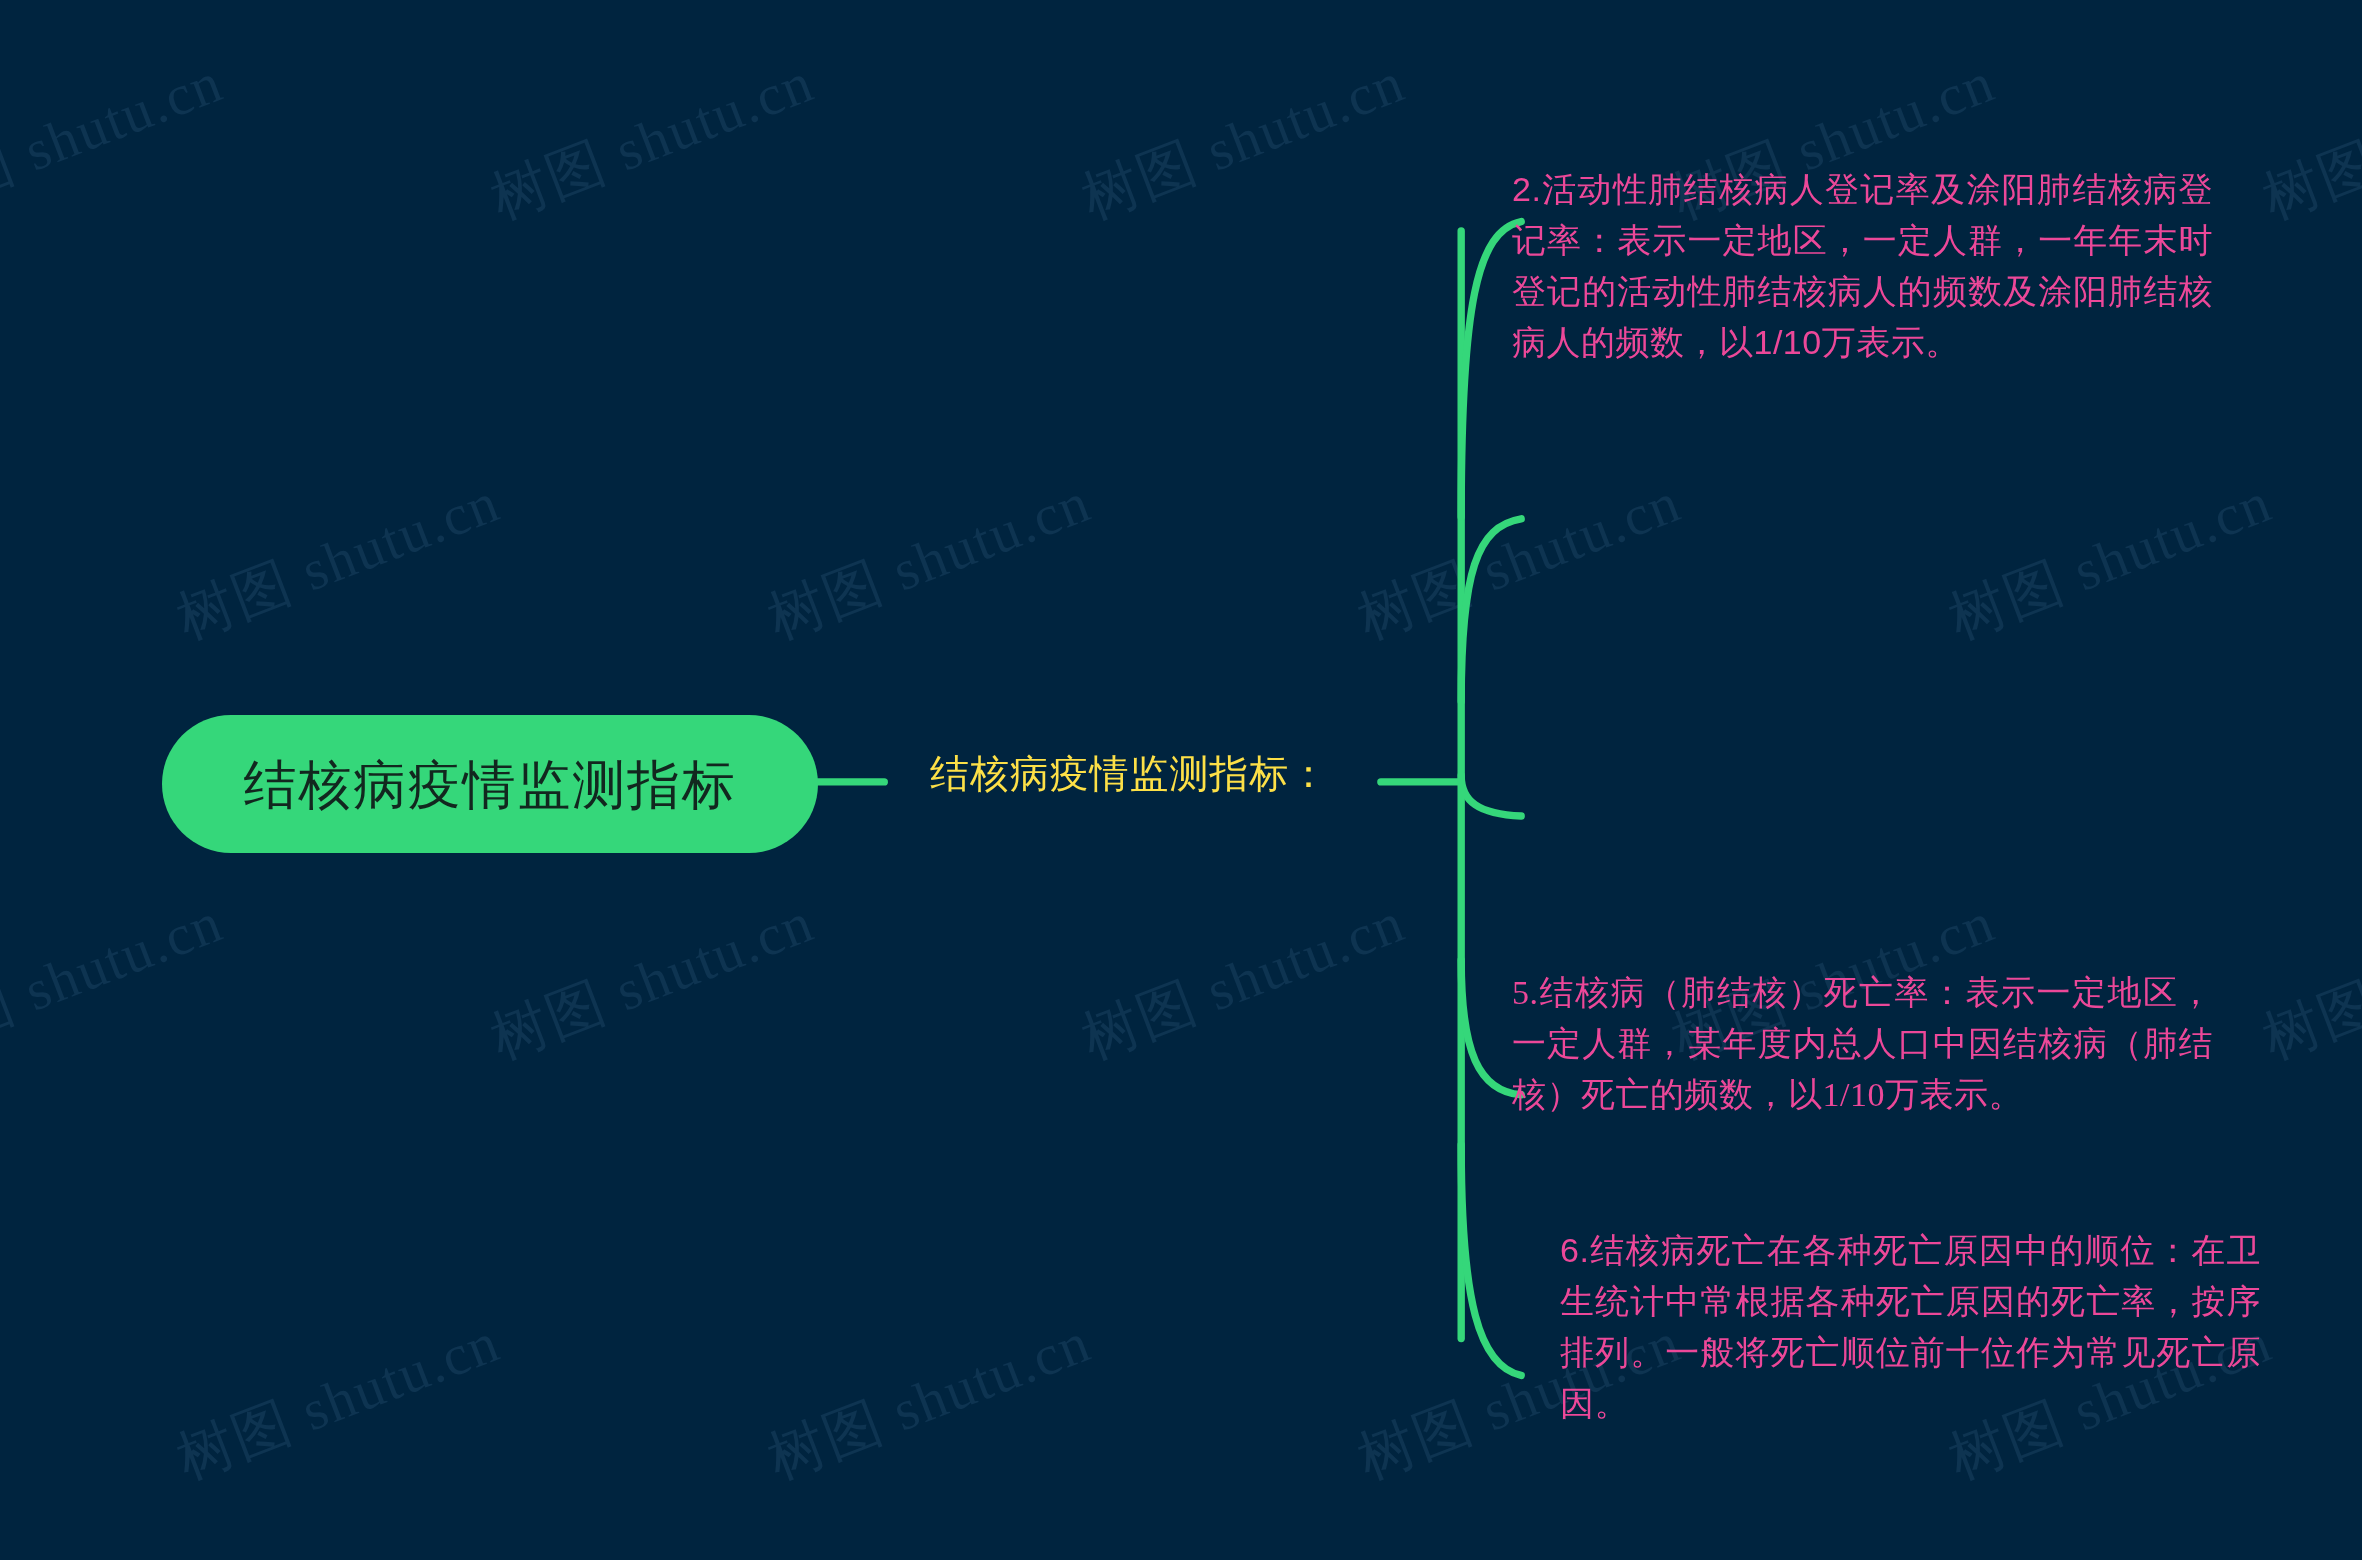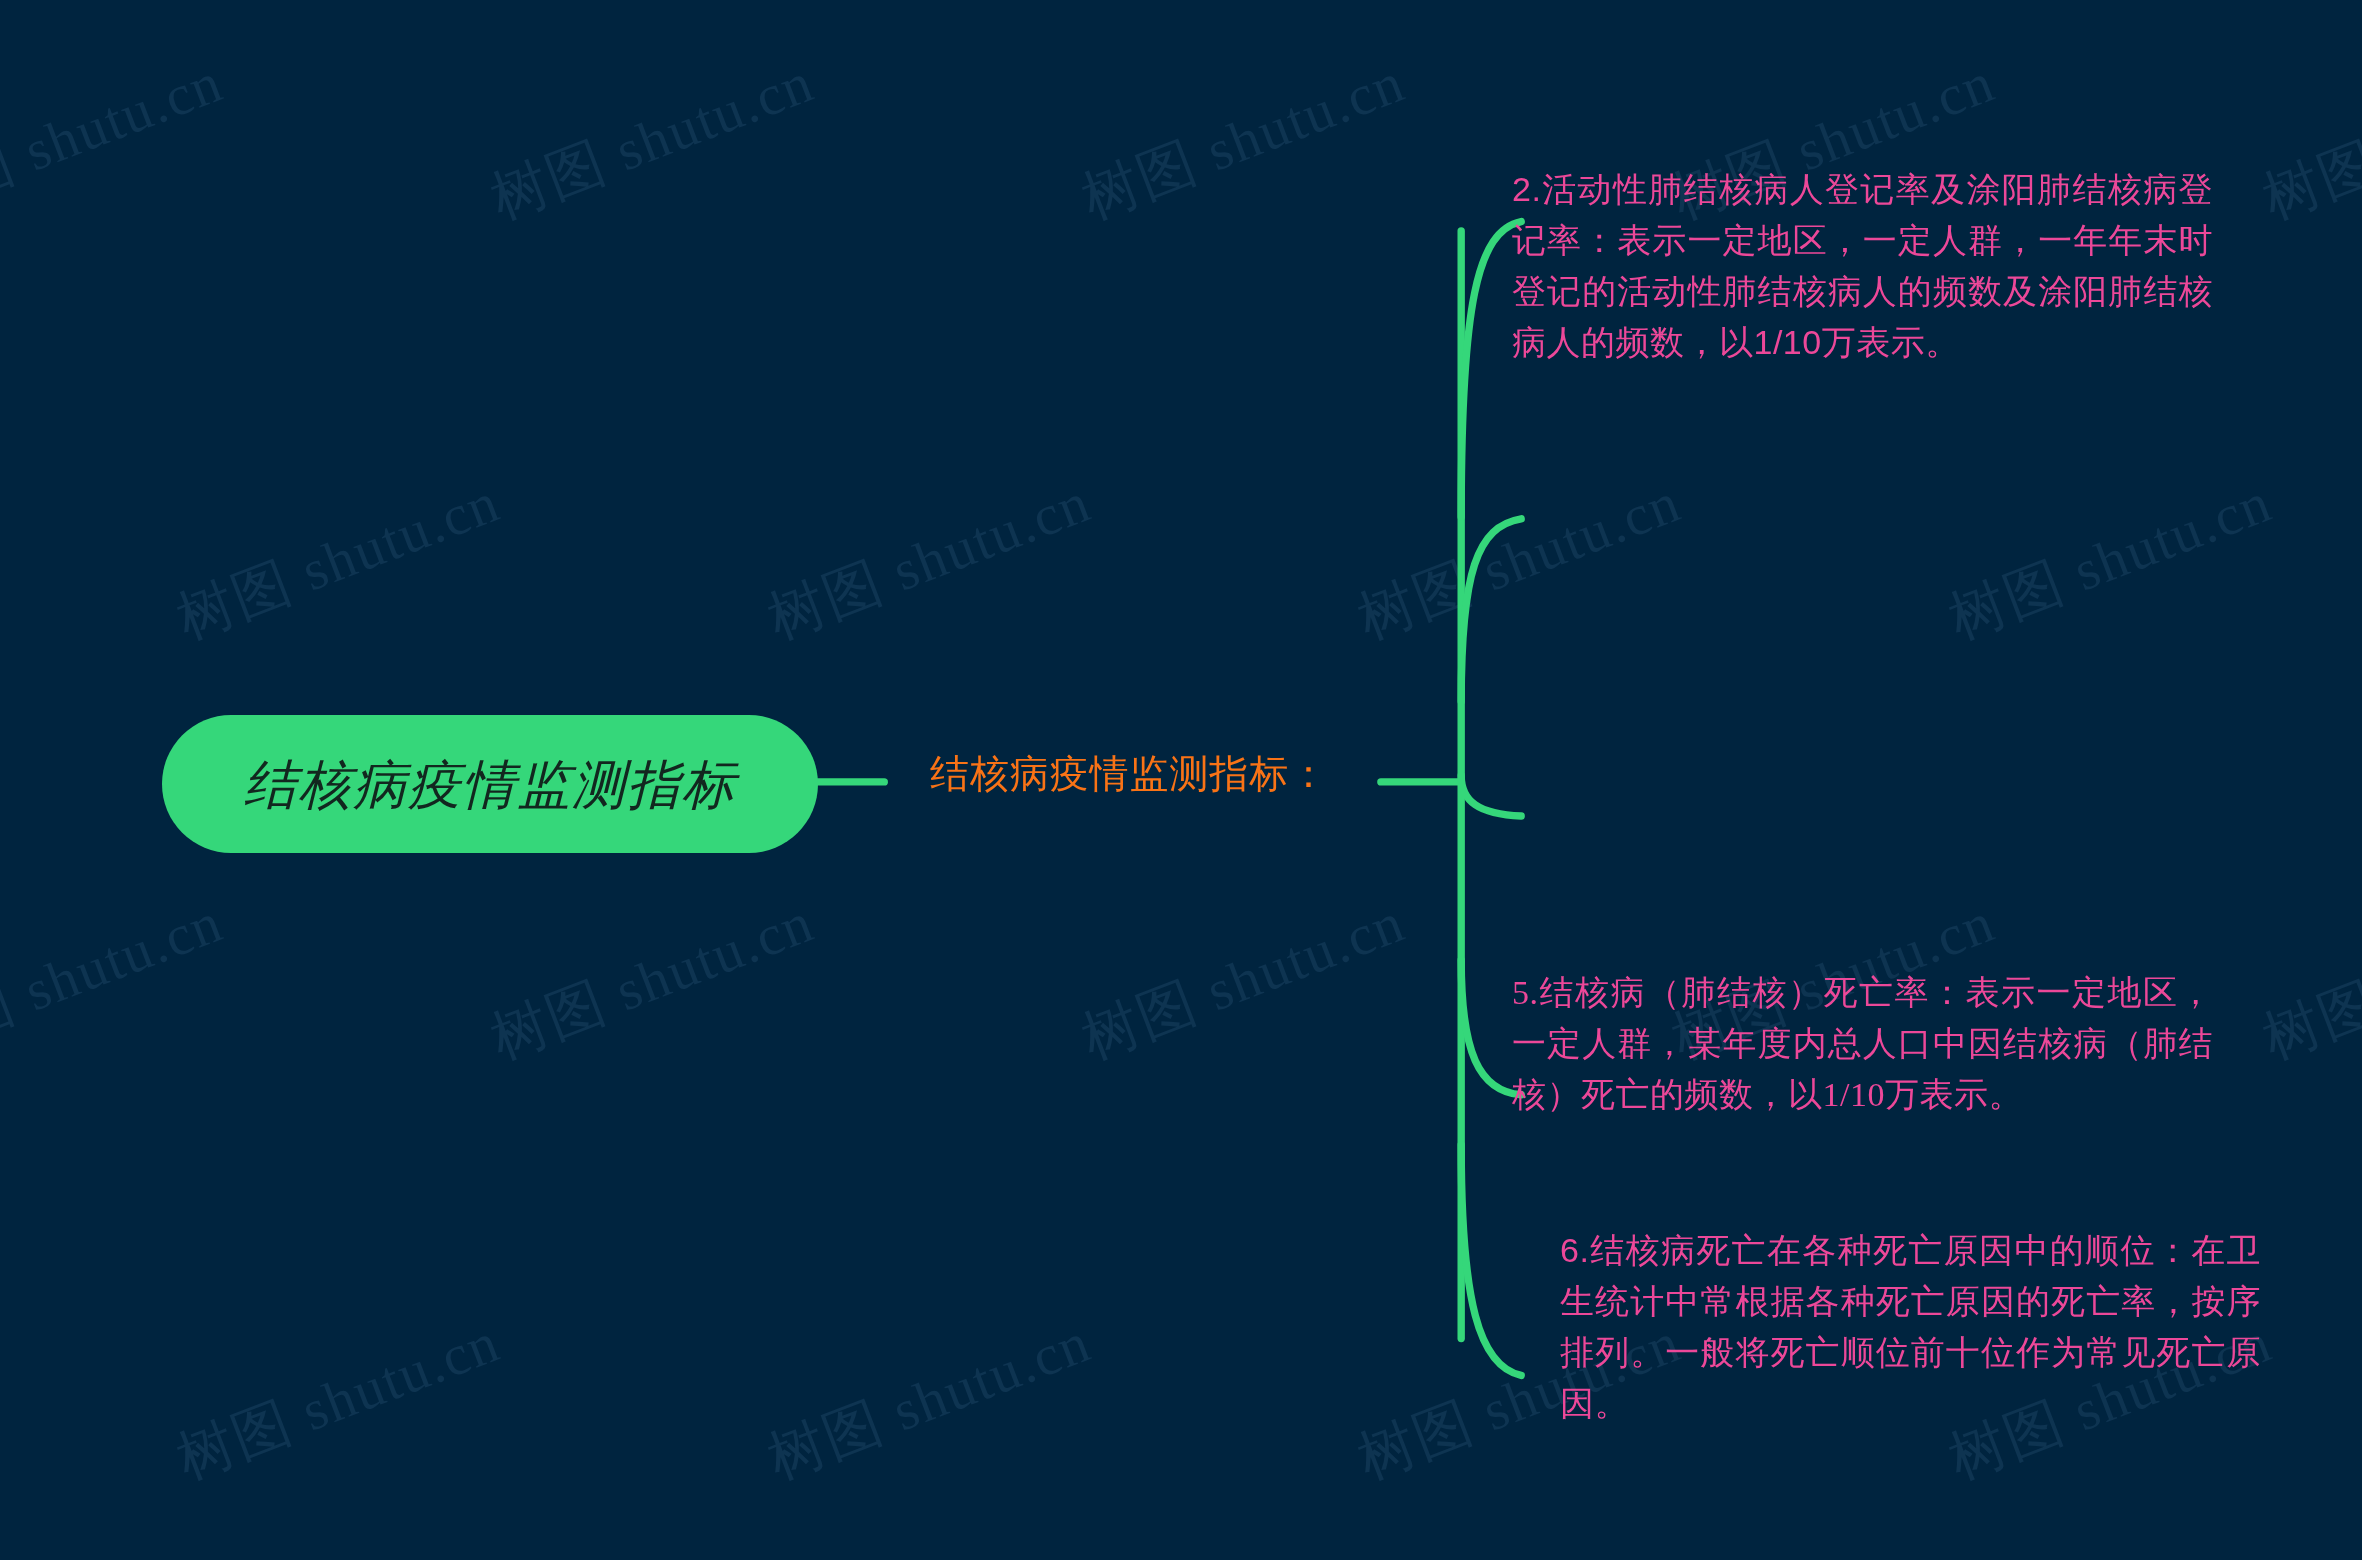--- a/index.html
+++ b/index.html
@@ -51,40 +51,39 @@
     top: 715px;
     width: 656px;
     height: 138px;
     background: #35d77a;
     border-radius: 69px;
     display: flex;
     align-items: center;
     justify-content: center;
     z-index: 3;
     cursor: pointer;
-    font-style: italic;
   }
   #root-node .label {
     color: #12271f;
     font-size: 53px;
     line-height: 1;
     letter-spacing: 1.8px;
     white-space: nowrap;
   }
 
   
   #middle-node {
     position: absolute;
     left: 930px;
     top: 749px;
     z-index: 3;
     cursor: pointer;
   }
   #middle-node .label {
-    color: #f97316;
+    color: #fde047;
     font-size: 39px;
     line-height: 1.3;
     white-space: nowrap;
     letter-spacing: 0.9px;
   }
 
   
   .leaf {
     position: absolute;
     left: 1512px;

